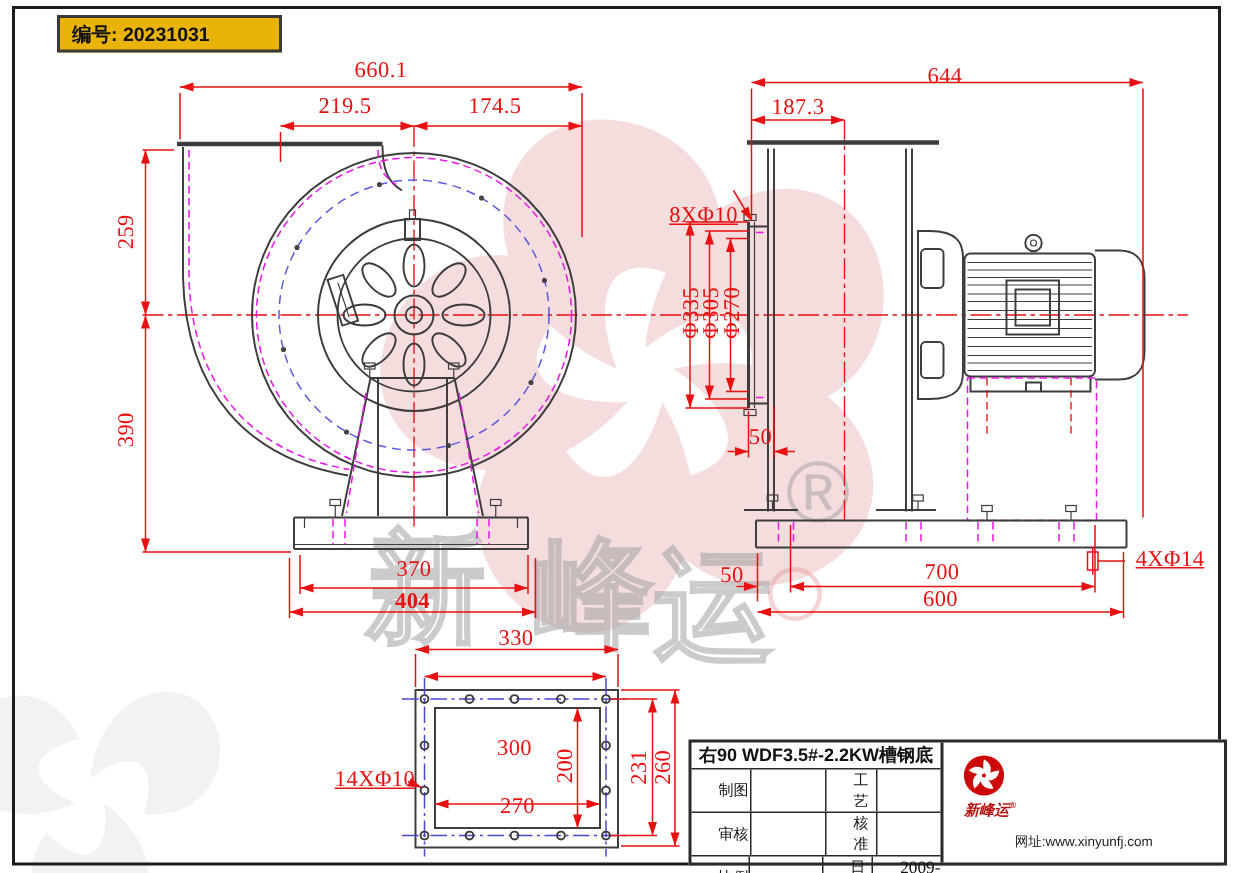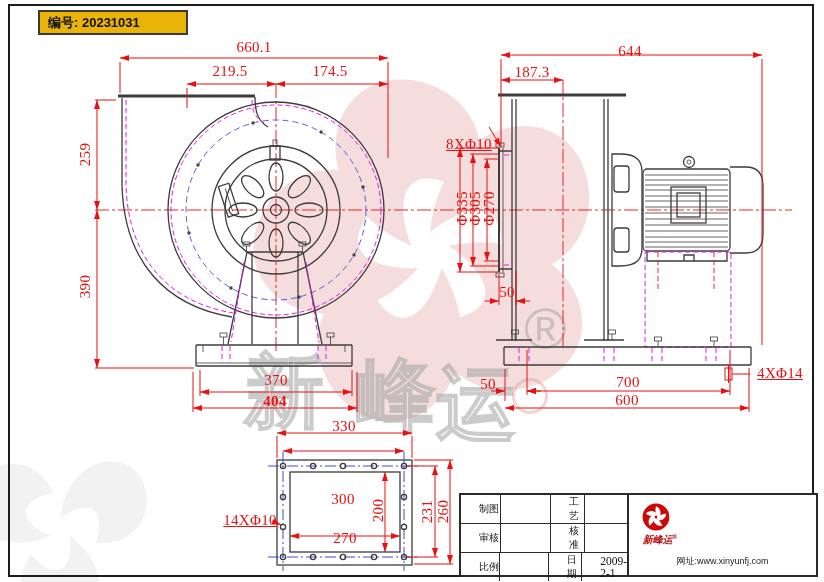--- a/index.html
+++ b/index.html
@@ -287,20 +287,21 @@
   <div class="dim" style="left:312px;top:419px;">330</div>
   <div class="dim" style="left:311px;top:449px;margin-top:43px;">300</div>
   <div class="dim" style="left:313px;top:531px;">270</div>
   <div class="dim rot" style="left:346px;top:503px;">200</div>
   <div class="dim rot" style="left:395px;top:504px;">231</div>
   <div class="dim rot" style="left:411px;top:504px;">260</div>
   <div class="dim u" style="left:218px;top:513px;">14XΦ10</div>
 
   <div id="tblock">
     <div class="tb-left">
+      <div class="tb-product">右90 WDF3.5#-2.2KW槽钢底</div>
       <div class="tb-row">
         <div class="tb-cell c1">制图</div>
         <div class="tb-cell c2"></div>
         <div class="tb-cell c3">工艺</div>
         <div class="tb-cell c4"></div>
       </div>
       <div class="tb-row">
         <div class="tb-cell c1">审核</div>
         <div class="tb-cell c2"></div>
         <div class="tb-cell c3">核准</div>

